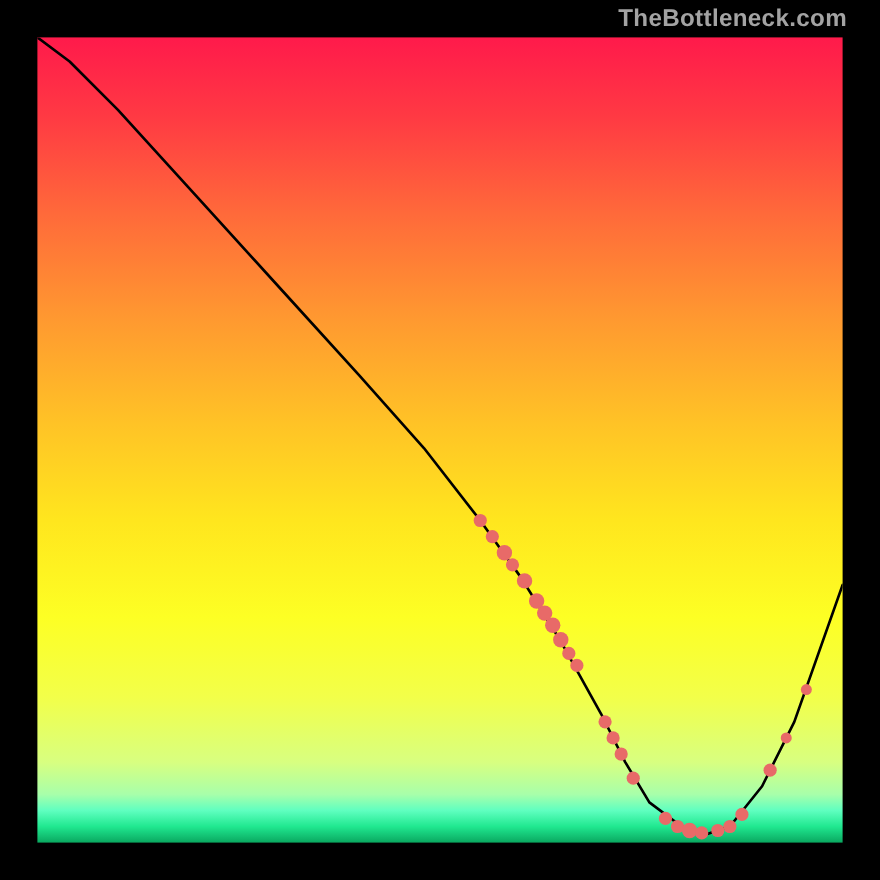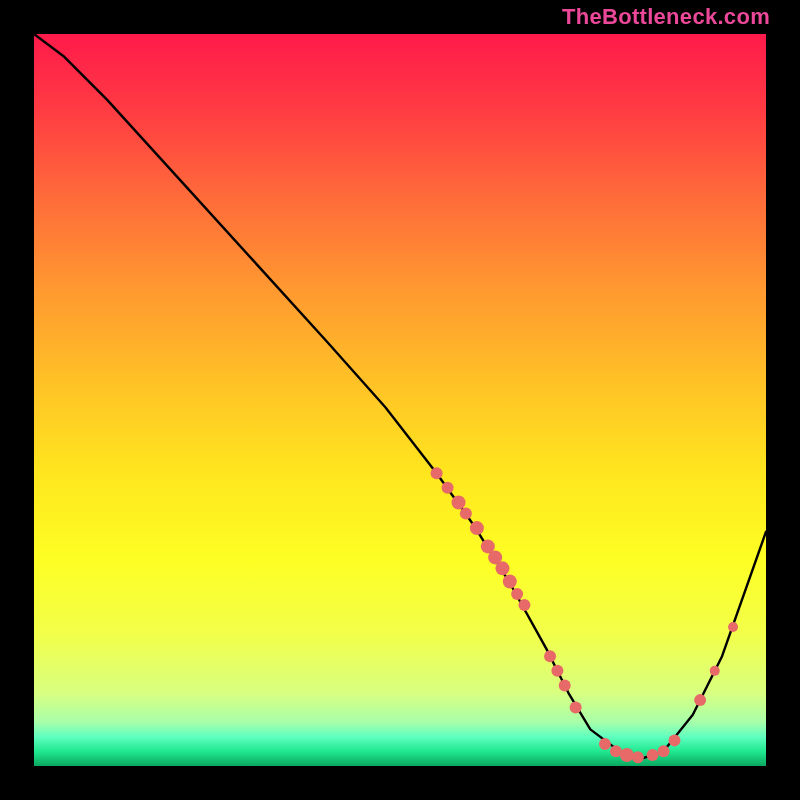--- a/index.html
+++ b/index.html
@@ -44,21 +44,21 @@
     width: 732px;
     height: 732px;
   }
   .watermark {
     position: absolute;
     top: 4px;
     right: 30px;
     font-family: Arial, Helvetica, sans-serif;
     font-size: 22px;
     font-weight: 600;
-    color: #ec4899;
+    color: #a3a3a3;
     letter-spacing: 0.3px;
   }
 </style>
 </head>
 <body>
 
 <div class="container">
 
   <div class="plot-area">
     <svg class="curve-svg" viewBox="0 0 732 732">

